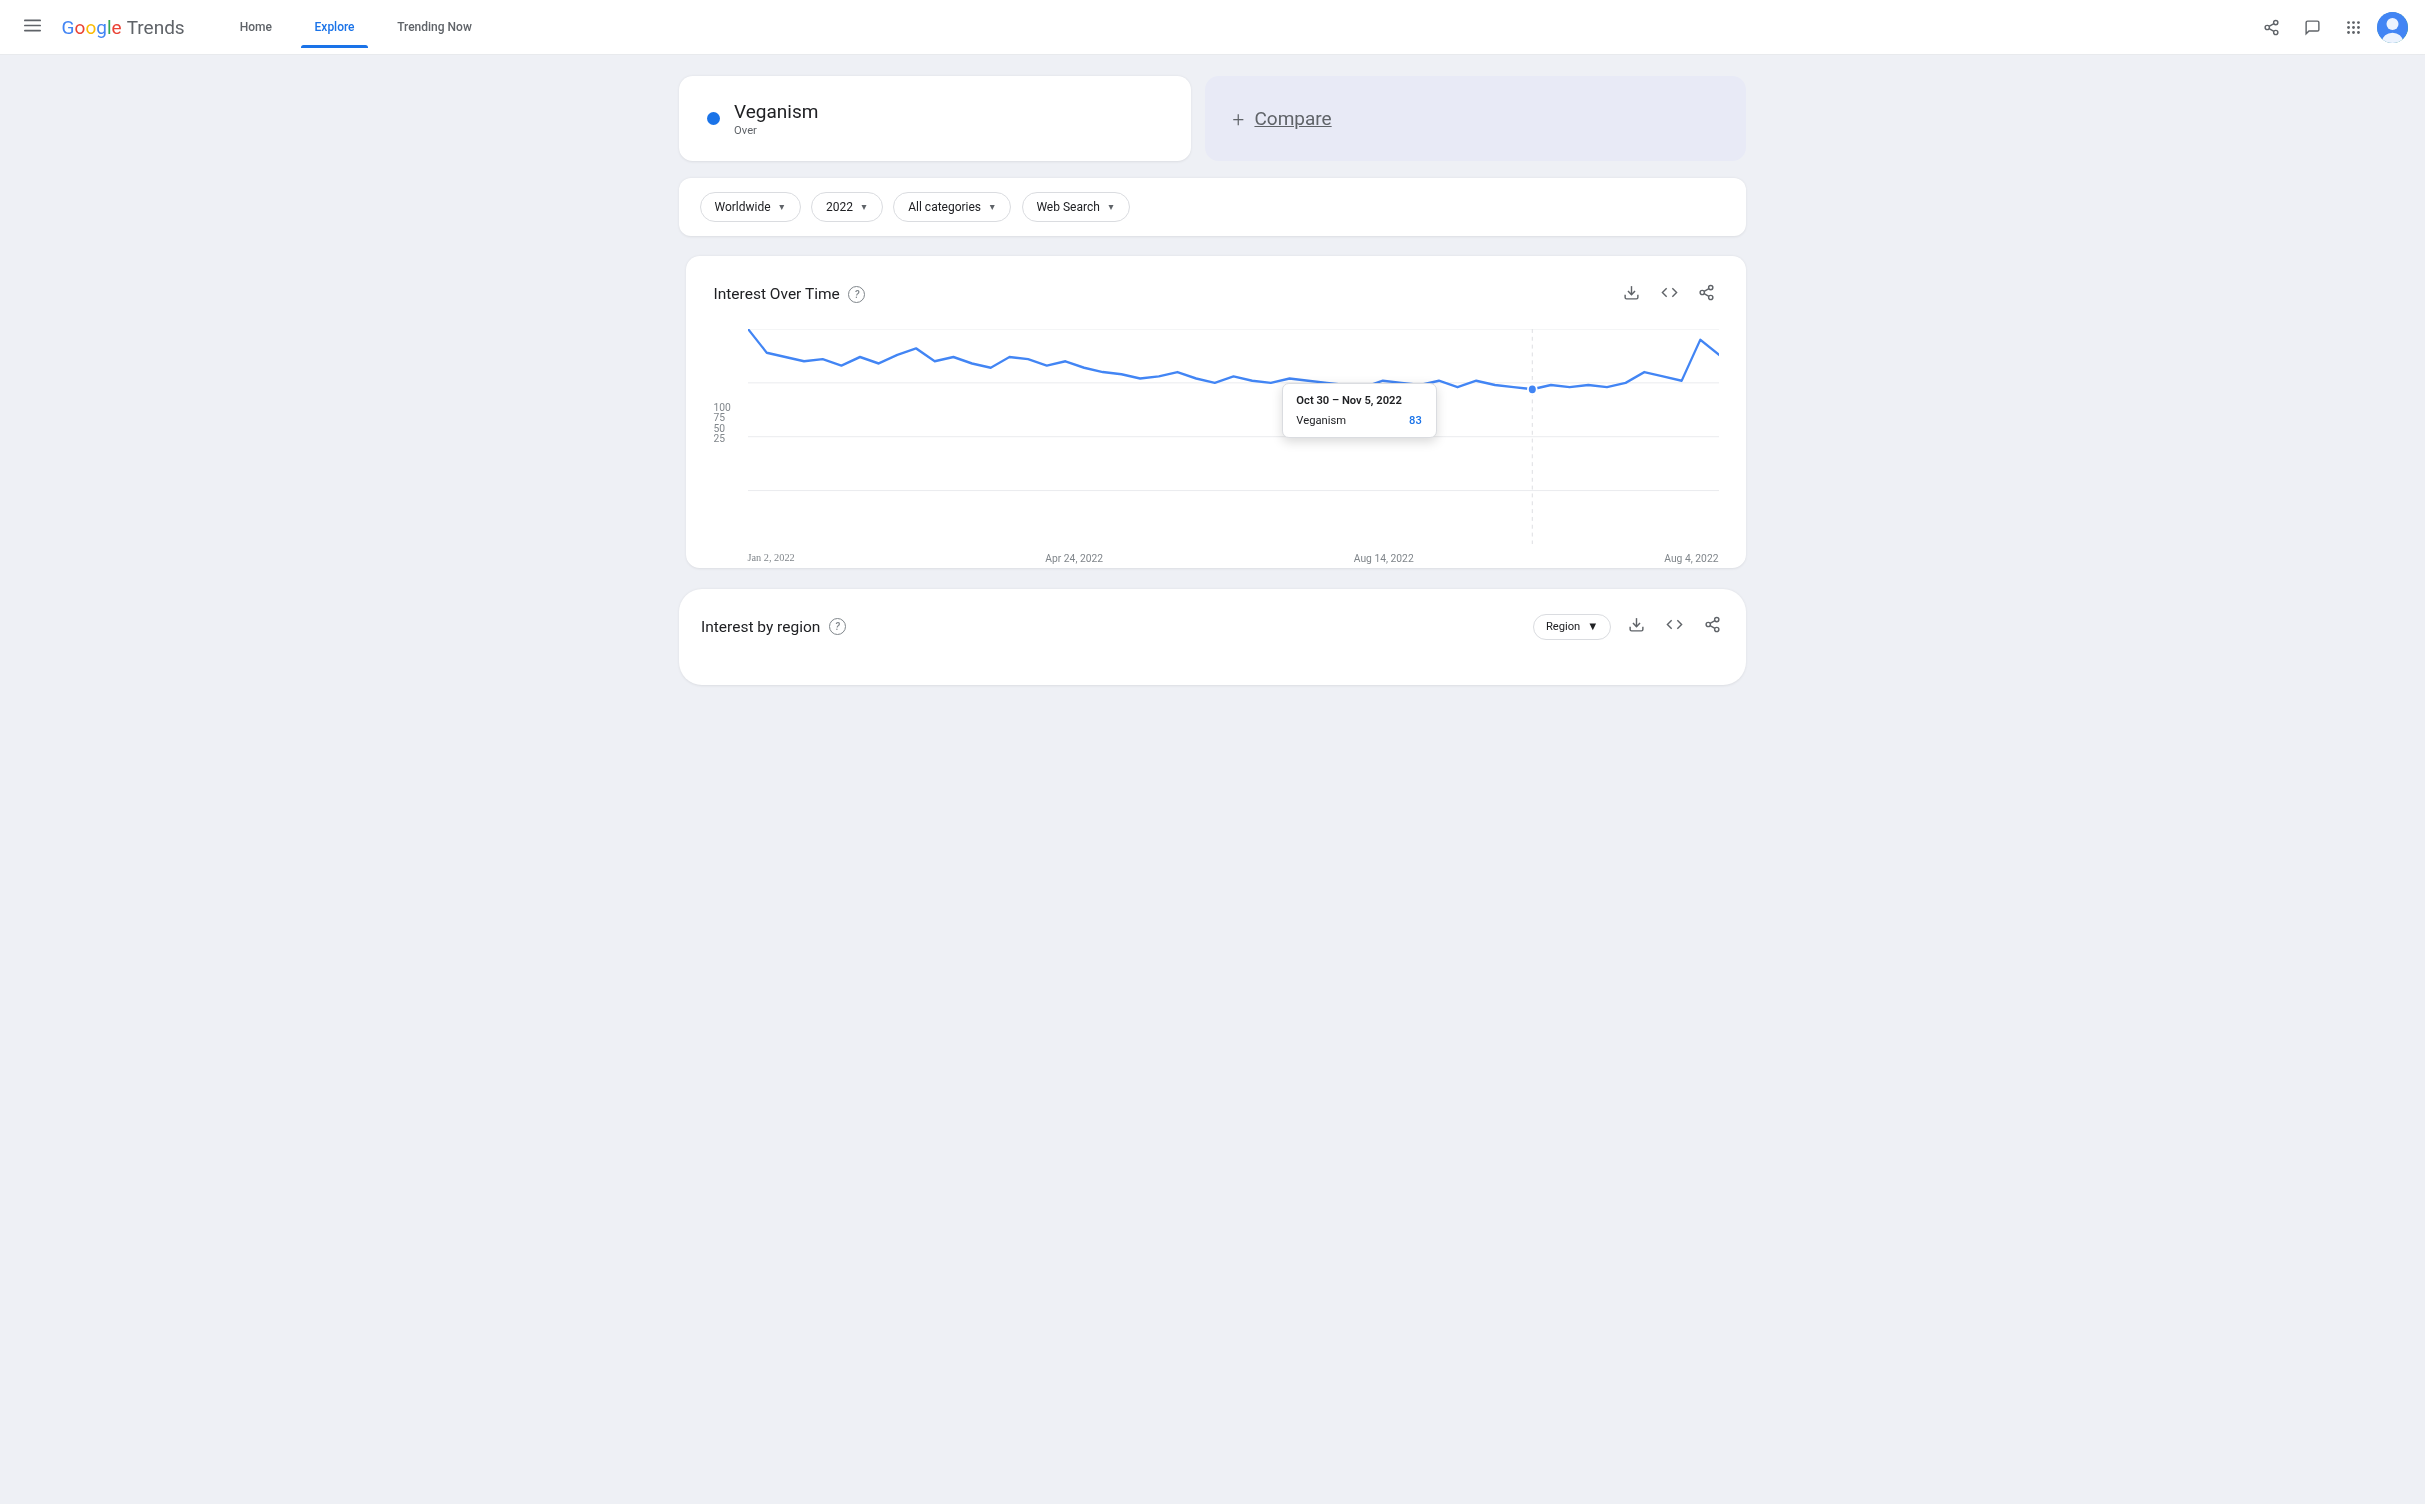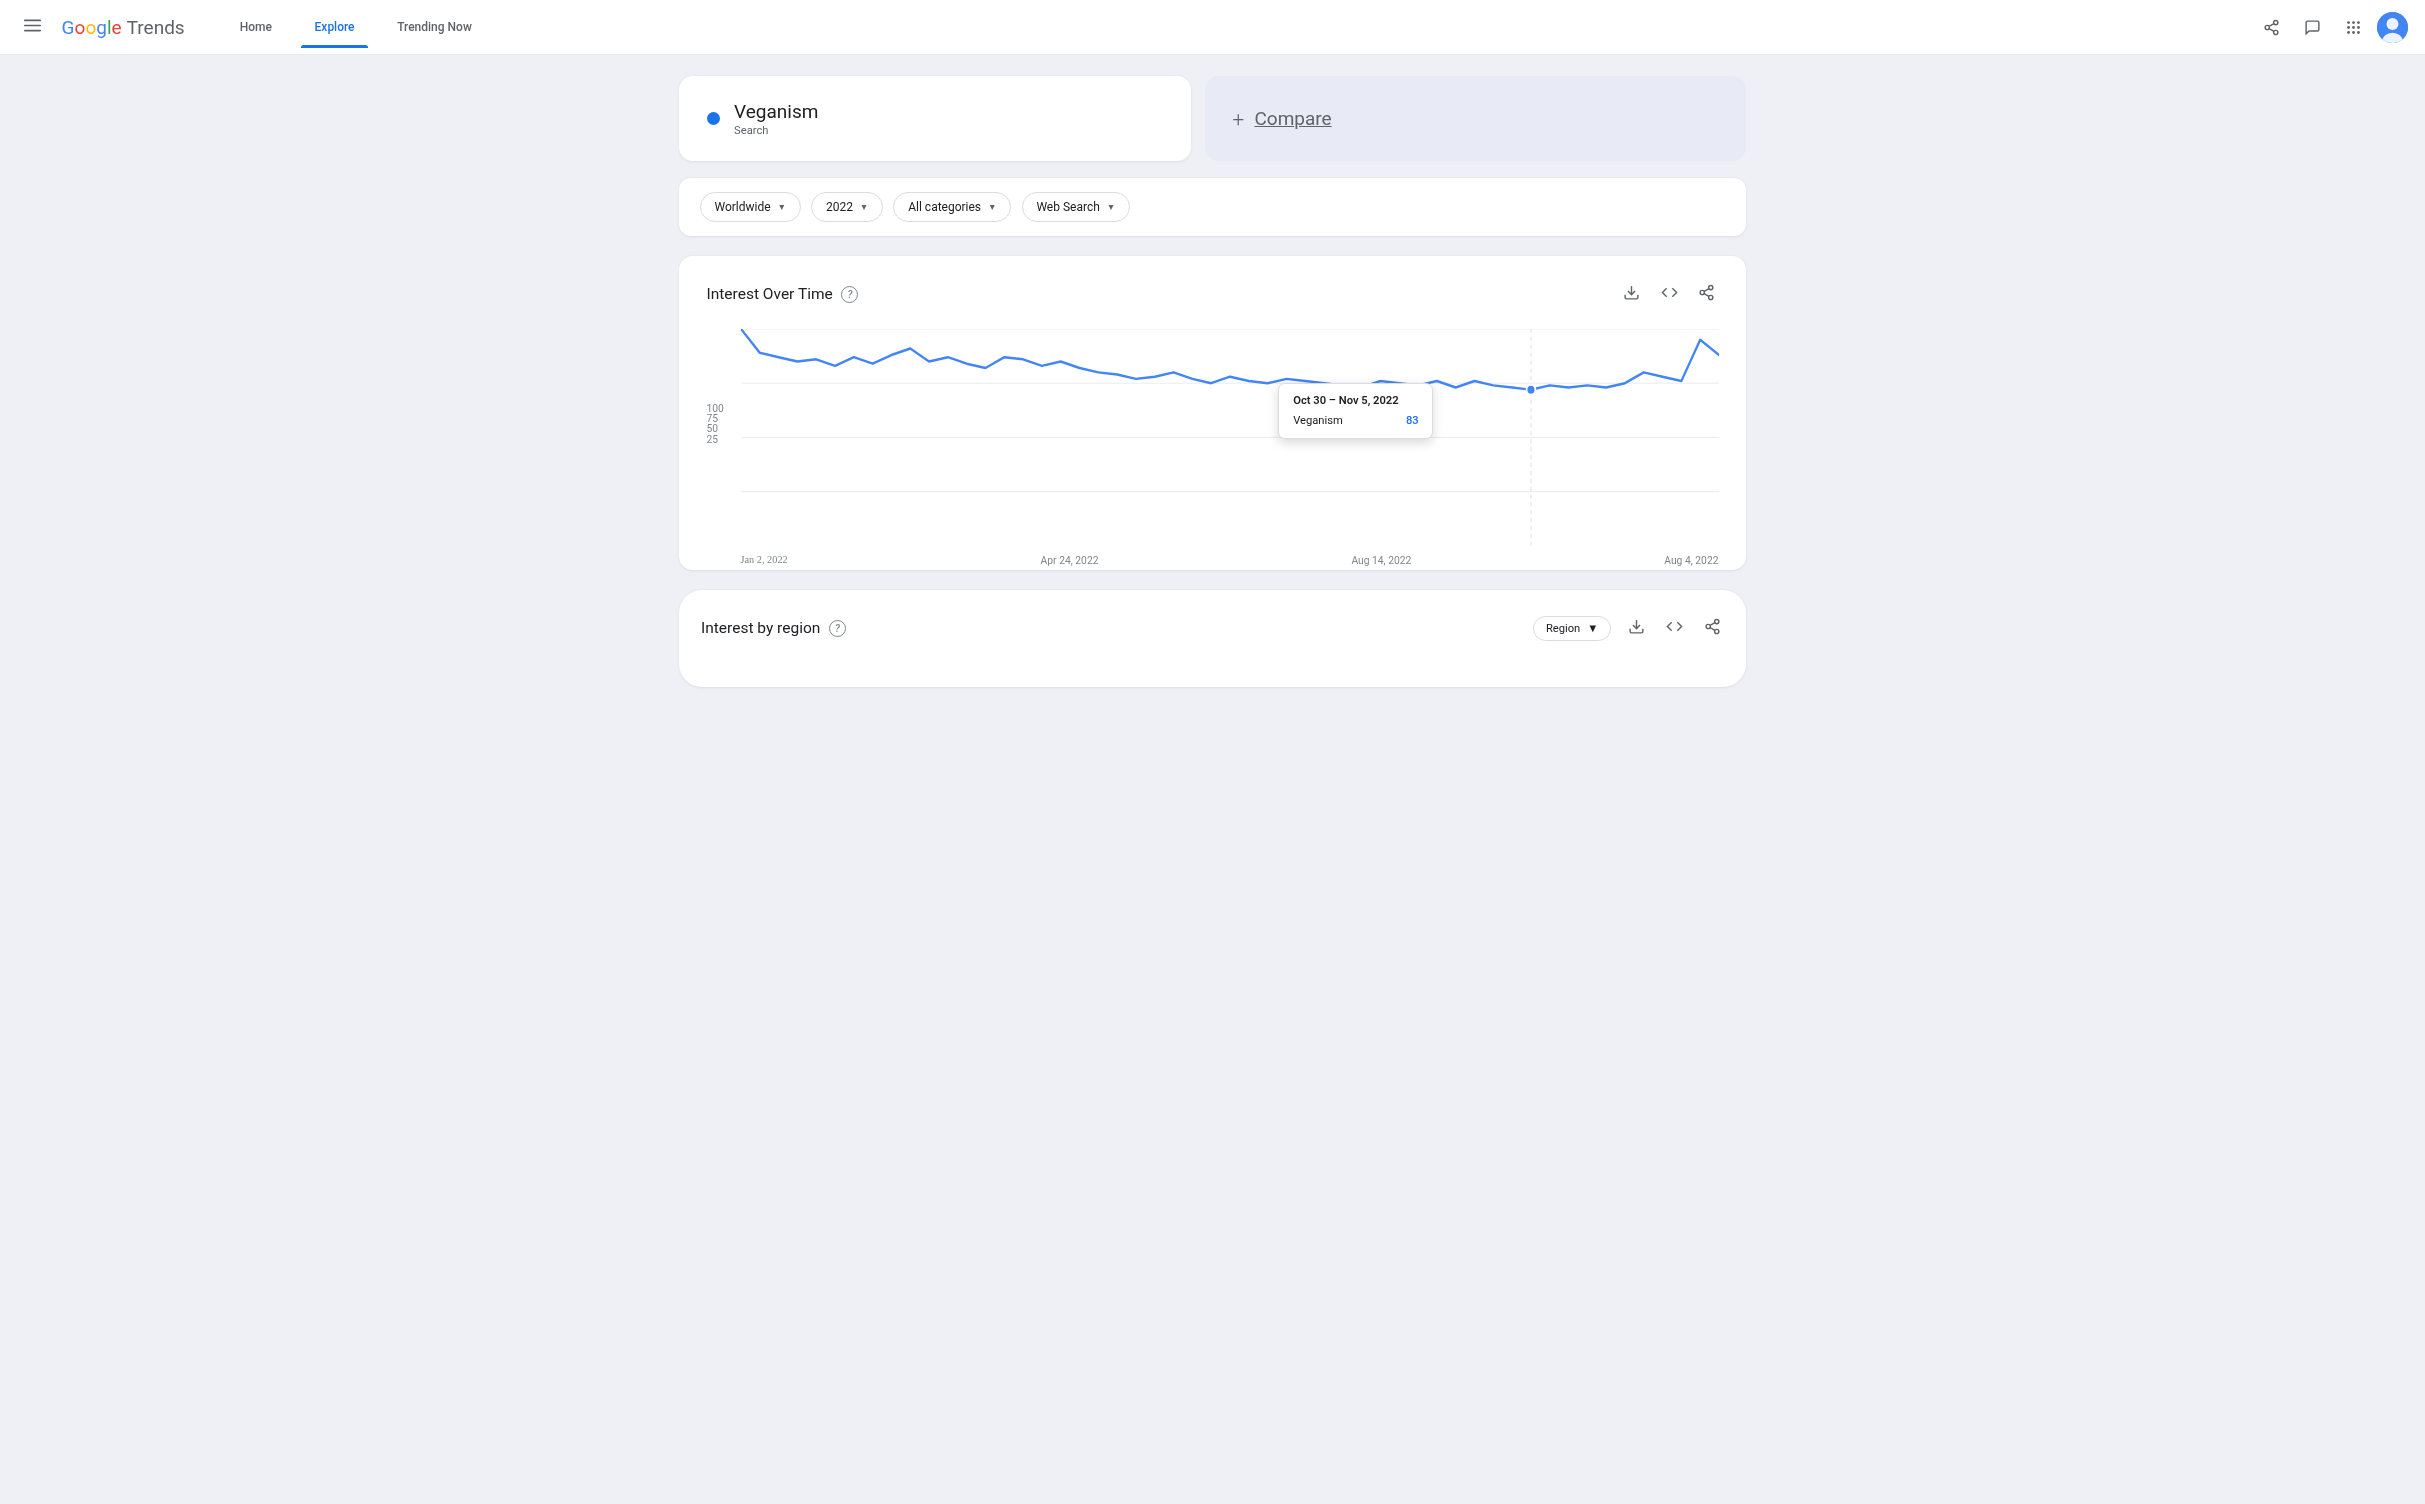--- a/index.html
+++ b/index.html
@@ -207,20 +207,21 @@
       color: #5f6368;
     }
 
     
     .chart-card {
       background: #fff;
       border-radius: 13.8px;
       padding: 24px 27.5px;
       margin-bottom: 20.7px;
       box-shadow: 0 0.9px 2.6px rgba(0,0,0,0.08);
+      margin-left: 7px;
     }
     .card-header {
       display: flex;
       align-items: center;
       justify-content: space-between;
       margin-bottom: 20.7px;
     }
     .card-title-row {
       display: flex;
       align-items: center;
@@ -387,21 +388,21 @@
   </div>
 </header>
 
 <div class="main">
 
   <div class="search-section">
     <div class="search-card">
       <div class="topic-dot"></div>
       <div class="topic-info">
         <span class="topic-name">Veganism</span>
-        <span class="topic-type">Search</span>
+        <span class="topic-type">Over</span>
       </div>
     </div>
     <div class="compare-card">
       <span class="compare-plus">+</span>
       <span class="compare-label">Compare</span>
     </div>
   </div>
 
   <div class="filters">
     <button class="filter-btn">

